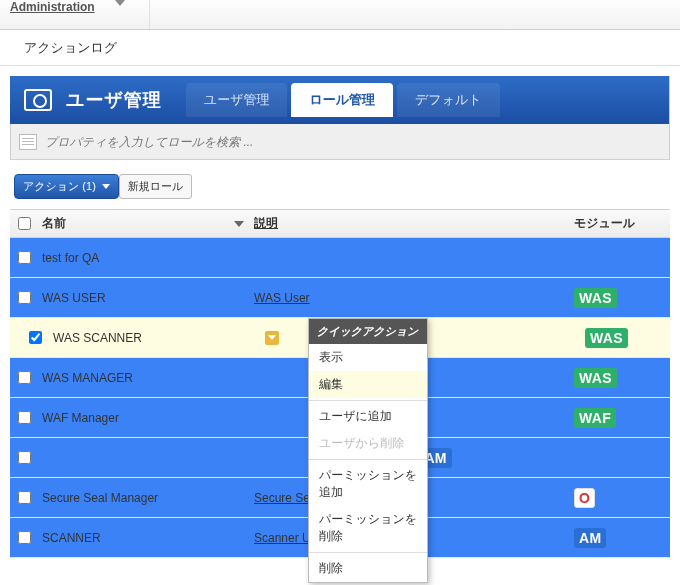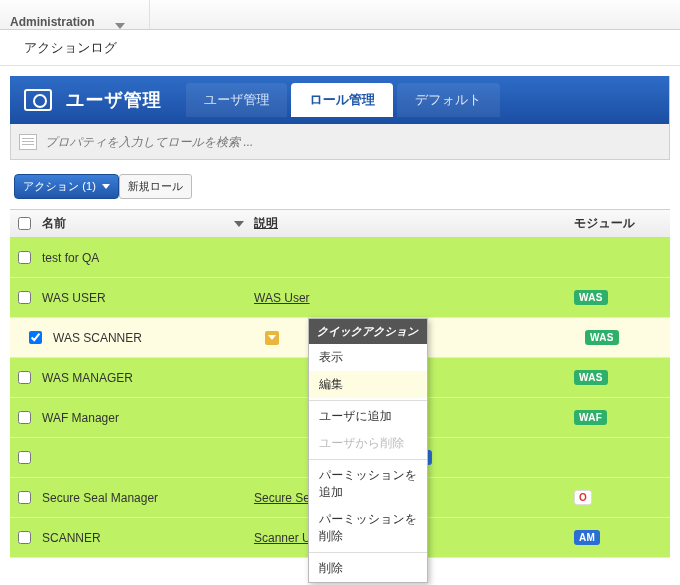--- a/index.html
+++ b/index.html
@@ -1,20 +1,20 @@
 <!DOCTYPE html>
 <html><head>
 <meta charset="utf-8">
 <style>
   * { box-sizing: border-box; margin: 0; padding: 0; }
   html, body { width: 680px; height: 585px; font-family: Arial, "Hiragino Sans", Meiryo, sans-serif; font-size: 12px; color: #333; background: #fff; overflow: hidden; }
 
   
   .topbar { height: 30px; background: linear-gradient(#fdfdfd,#f2f2f2); border-bottom: 1px solid #d0d0d0; display: flex; align-items: center; padding: 0 10px; }
-  .topbar .menu-item { font-weight: bold; color: #555; display: flex; align-items: flex-end; gap: 20px; cursor: pointer; padding-right:24px; border-right:1px solid #e0e0e0; height:100%; }
+  .topbar .menu-item { font-weight: bold; color: #555; display: flex; align-items: flex-start; gap: 20px; cursor: pointer; padding-right:24px; border-right:1px solid #e0e0e0; height:100%;text-decoration:underline; }
   .chev-down { width: 0; height: 0; border-left: 5px solid transparent; border-right: 5px solid transparent; border-top: 6px solid #888; }
 
   
   .subnav { height: 36px; display: flex; align-items: flex-end; gap: 20px; padding: 0 20px; border-bottom: 1px solid #e0e0e0; }
   .subnav .tab { padding: 8px 4px; font-size: 13px; color: #333; position: relative; cursor: pointer; }
   .subnav .tab.active::after { content:""; position:absolute; left:0; right:0; bottom:-1px; height:2px; background:#fff; }
   .subnav .tab.active { color:#000; }
 
   
   .panel-wrap { padding: 10px 10px 0 10px; }
@@ -40,30 +40,30 @@
 
   
   .table { border-top:1px solid #d0d0d0; position:relative; }
   .thead { background: linear-gradient(#fafafa,#ececec); border-bottom:1px solid #d0d0d0; height:28px; display:flex; align-items:center; font-weight:bold; color:#333; }
   .col-cb { width:28px; display:flex; justify-content:center; }
   .col-name { width:216px; padding-left:4px; display:flex; align-items:center; gap:4px; }
   .col-desc { width:320px;text-decoration:underline; }
   .col-mod { flex:1; }
   .sort-arrow { width:0; height:0; border-left:5px solid transparent; border-right:5px solid transparent; border-top:6px solid #666; margin-left:auto; margin-right:10px; }
 
-  .trow { min-height:40px; border-bottom:1px solid #e6e6e6; display:flex; align-items:center; position:relative; background:#bef264; }
+  .trow { min-height:40px; border-bottom:1px solid #e6e6e6; display:flex; align-items:center; position:relative; background:#3b82f6; }
   .trow.selected { background:#fffde1;padding-left:11px; }
   .trow .col-desc { display:flex; align-items:center; gap:6px; }
   .row-chev { width:14px; height:14px; background:#e8b83e; border-radius:2px; display:flex; align-items:center; justify-content:center; }
   .row-chev .tri { width:0; height:0; border-left:4px solid transparent; border-right:4px solid transparent; border-top:5px solid #fff; }
   input[type=checkbox]{ width:13px; height:13px; }
 
   
   .badges { display:flex; gap:4px; align-items:center; }
-  .badge { font-size:10px; font-weight:bold; color:#fff; padding:2px 5px; border-radius:3px; letter-spacing:0.3px; }
+  .badge { font-size:14px; font-weight:bold; color:#fff; padding:2px 5px; border-radius:3px; letter-spacing:0.3px; }
   .badge.was { background:#2fb06a; }
   .badge.waf { background:#2fb06a; }
   .badge.admin { background:#7a3aa8; }
   .badge.am { background:#2b6fd4; }
   .badge.seal { background:#fff; border:1px solid #ddd; color:#d33; padding:1px 4px; }
 
   
   .ctx-menu { position:absolute; left:258px; top:0; width:120px; background:#fff; border:1px solid #bbb; box-shadow:2px 2px 6px rgba(0,0,0,0.25); z-index:10; font-size:12px;margin-left:40px; }
   .ctx-header { background:#555; color:#fff; font-weight:bold; font-style:italic; padding:5px 8px; font-size:11px; }
   .ctx-item { padding:5px 10px; cursor:pointer; color:#333; }

